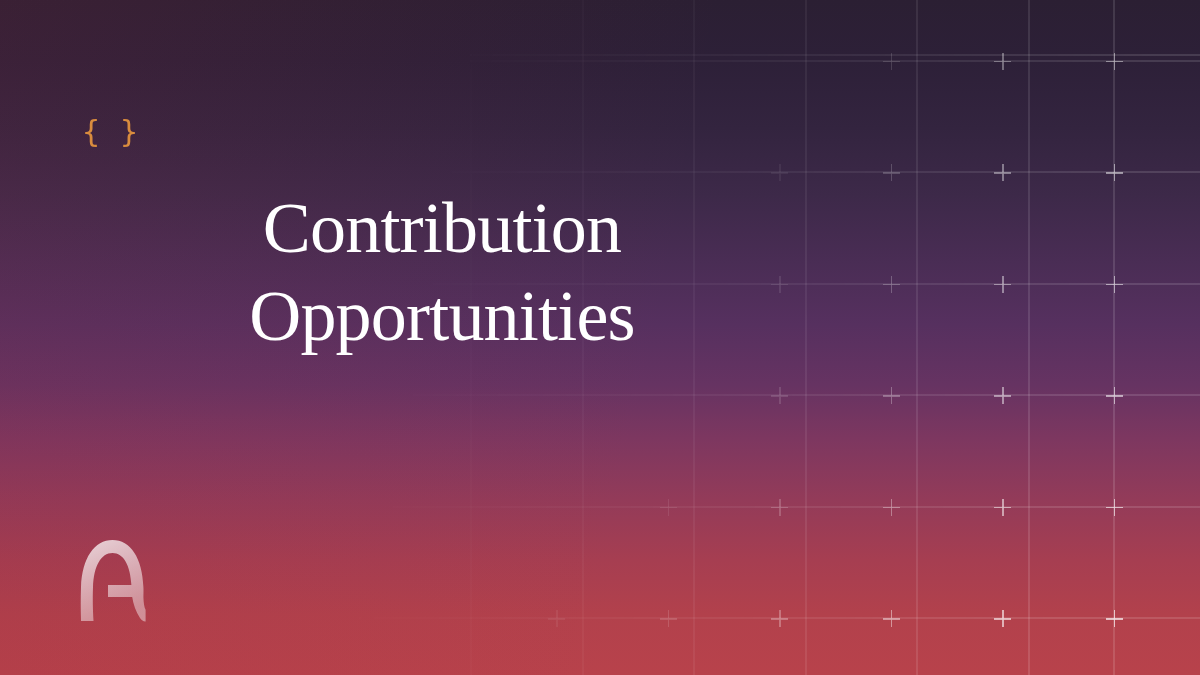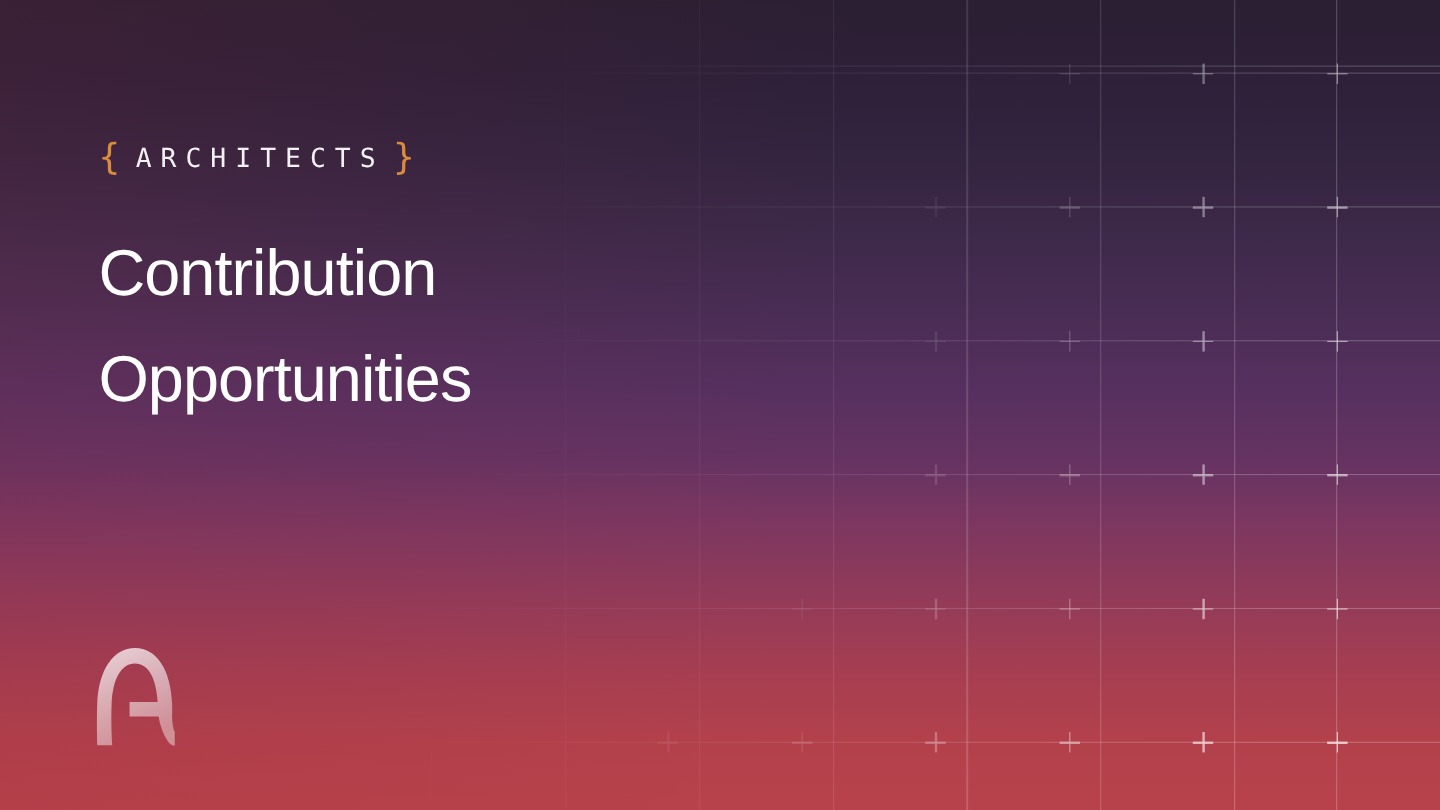--- a/index.html
+++ b/index.html
@@ -103,26 +103,27 @@
     color: #f4f1f4;
     letter-spacing: 7.5px;
     font-weight: 400;
     font-size: 22px;
   }
 
   .headline {
     margin: 0;
     padding-top: 36px;
     color: #ffffff;
-    font-family: Liberation Sans, sans-serif;
+    font-family: Liberation Serif, serif;
     font-weight: 300;
-    font-size: 54px;
+    font-size: 72px;
     line-height: 88px;
     letter-spacing: -0.8px;
     white-space: pre-line;
+    text-align: center;
   }
 
   
   .logo {
     position: absolute;
     left: 76px;
     bottom: 52px;
     width: 72px;
     height: 86px;
     opacity: 0.82;
@@ -167,21 +168,20 @@
     <div class="plus" style="left:890.5px;  top:618px;   opacity:0.52"></div>
     <div class="plus" style="left:779px;    top:618px;   opacity:0.32"></div>
     <div class="plus" style="left:667.5px;  top:618px;   opacity:0.16"></div>
     <div class="plus" style="left:556px;    top:618px;   opacity:0.07"></div>
   </div>
 
   <div class="content">
 
     <div class="eyebrow">
       <span class="brace left">{</span>
-      <span class="word">ARCHITECTS</span>
       <span class="brace right">}</span>
     </div>
 
     <h1 class="headline">Contribution
 Opportunities</h1>
   </div>
 
   <div class="logo">
     <svg viewBox="0 0 72 86" xmlns="http://www.w3.org/2000/svg" aria-hidden="true">
       <defs>

